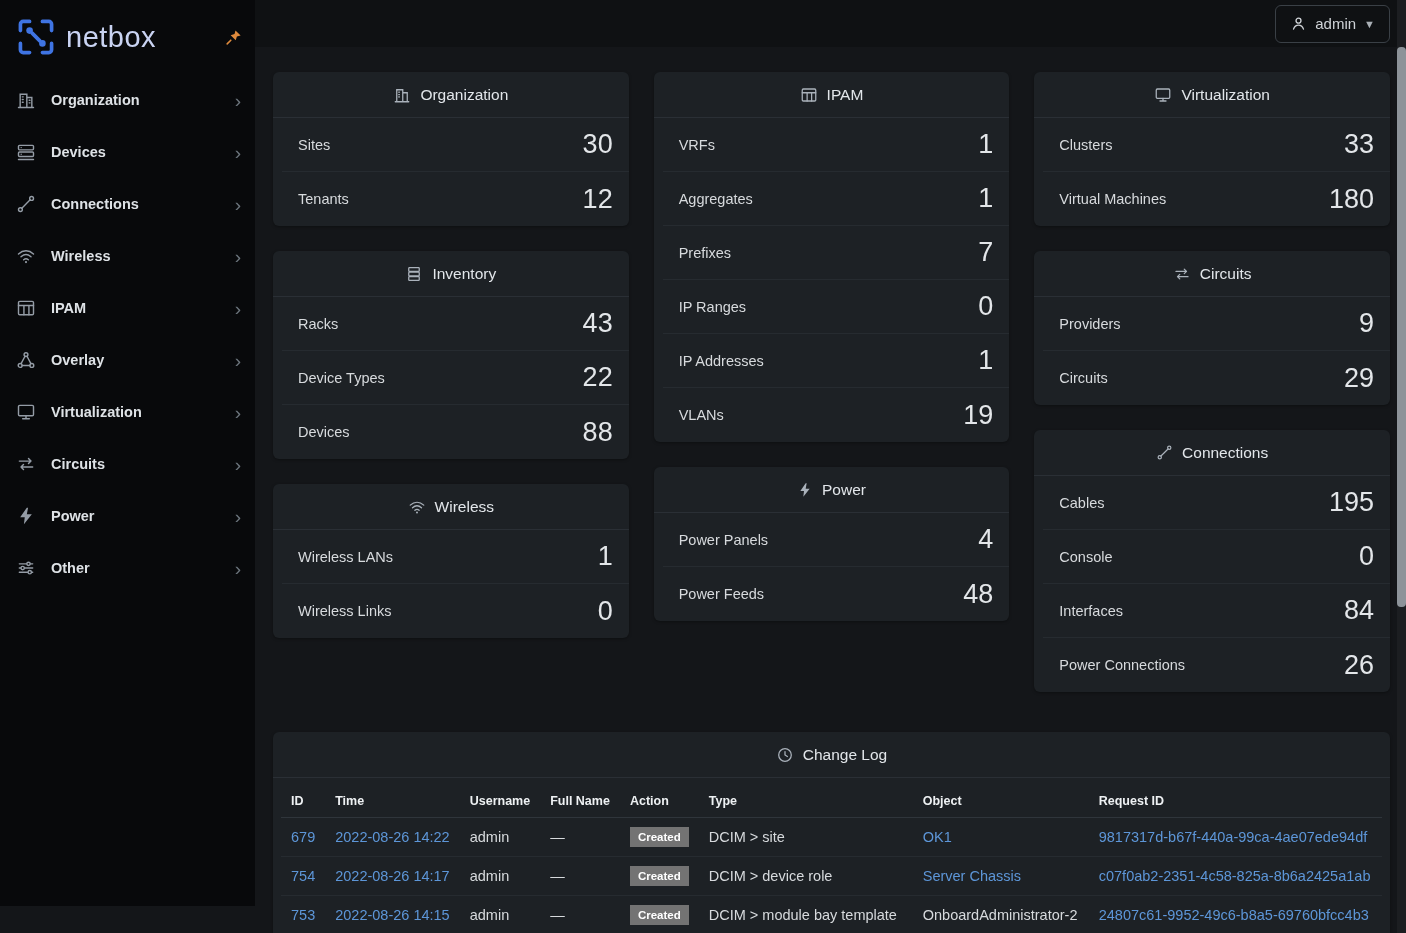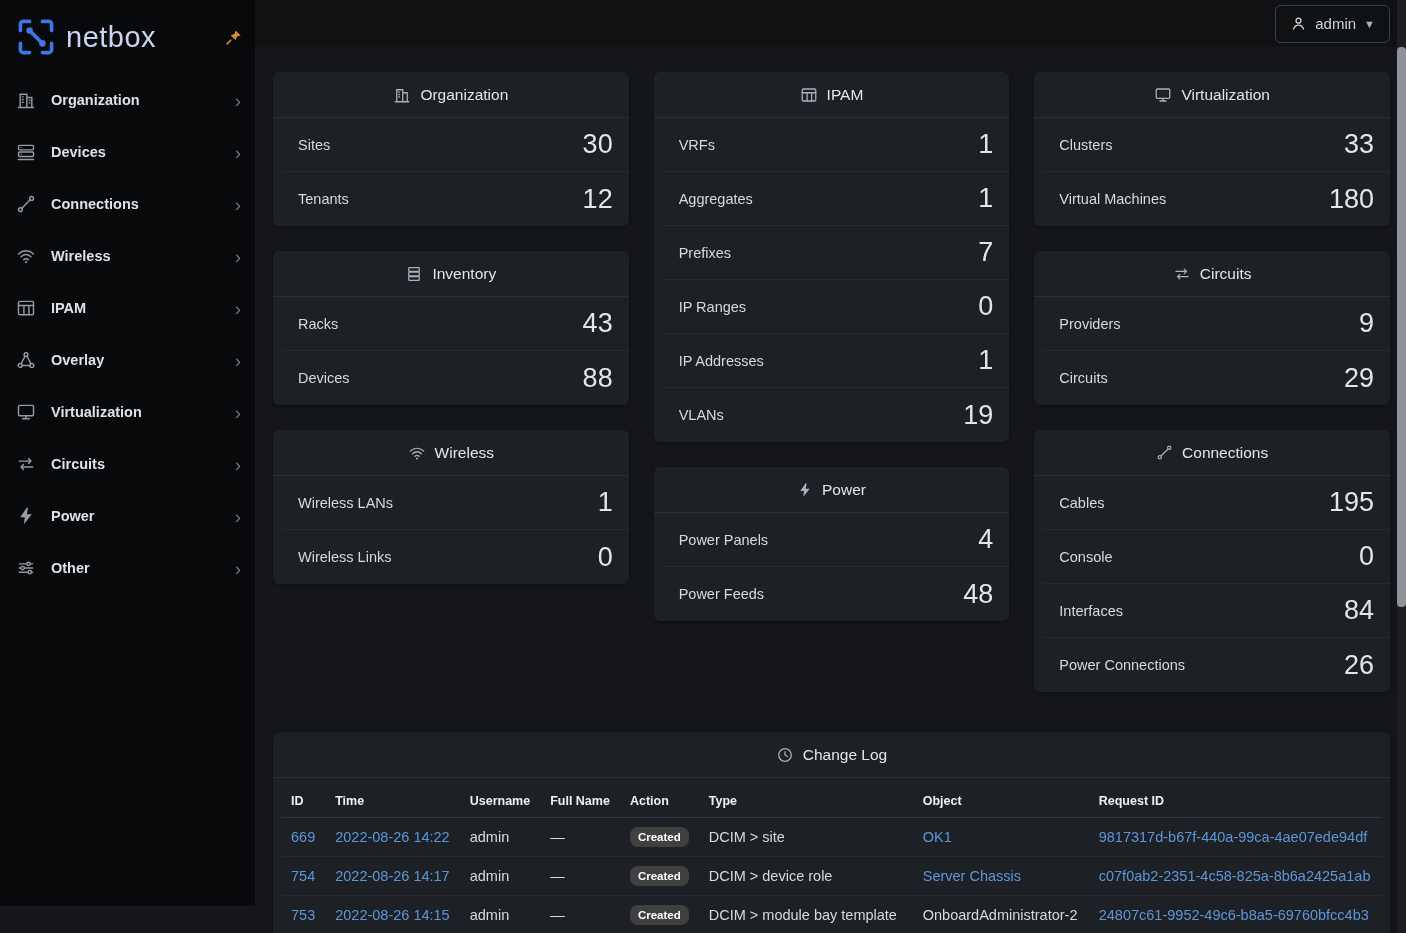--- a/index.html
+++ b/index.html
@@ -47,21 +47,21 @@
   .stat-value { font-size:27px; color:#e3e6e9; }
 
   
   .changelog { margin-top:40px; }
   .table-wrap { padding:6px 8px 4px; }
   table { width:100%; border-collapse:collapse; }
   th { text-align:left; font-size:12.5px; font-weight:700; color:#eef1f3; padding:10px 10px 9px; border-bottom:1px solid #2f353b; white-space:nowrap; }
   td { font-size:14.5px; padding:9px 10px; border-bottom:1px solid #262b30; white-space:nowrap; }
   tr:last-child td { border-bottom:none; }
   a.lnk { color:#5d96d8; text-decoration:none; cursor:pointer; }
-  .badge { display:inline-block; background:#404040; color:#fff; font-size:11.5px; font-weight:700; padding:4px 8px; border-radius:8px; }
+  .badge { display:inline-block; background:#737373; color:#fff; font-size:11.5px; font-weight:700; padding:4px 8px; border-radius:0; }
   .c-id{width:34px}.c-time{width:128px}.c-user{width:72px}.c-full{width:74px}.c-act{width:76px}.c-type{width:214px}.c-obj{width:176px}
 
   
   .scrollbar { position:fixed; top:0; right:0; width:9px; height:933px; background:#1c1e21; }
   .scroll-thumb { position:absolute; top:47px; left:0; width:9px; height:560px; background:#8d9399; border-radius:4px; cursor:grab; }
 
   svg { display:block; }
 </style>
 </head>
 <body>
@@ -237,20 +237,24 @@
                     <rect x="5" y="3.5" width="14" height="5" rx="1"></rect>
                     <rect x="5" y="9.5" width="14" height="5" rx="1"></rect>
                     <rect x="5" y="15.5" width="14" height="5" rx="1"></rect>
                   </svg>
                 </span>
               <span>Inventory</span>
             </div>
             <div class="stat-row">
               <span class="stat-label">Racks</span>
               <span class="stat-value">43</span>
+            </div>
+            <div class="stat-row">
+              <span class="stat-label">Device Types</span>
+              <span class="stat-value">22</span>
             </div>
             <div class="stat-row">
               <span class="stat-label">Devices</span>
               <span class="stat-value">88</span>
             </div>
           </section>
 
           <section class="card">
             <div class="card-header">
               <span class="hicon">
@@ -419,21 +423,21 @@
                 <th class="c-user">Username</th>
                 <th class="c-full">Full Name</th>
                 <th class="c-act">Action</th>
                 <th class="c-type">Type</th>
                 <th class="c-obj">Object</th>
                 <th>Request ID</th>
               </tr>
             </thead>
             <tbody>
               <tr>
-                <td><a class="lnk">669</a></td>
+                <td><a class="lnk">679</a></td>
                 <td><a class="lnk">2022-08-26 14:22</a></td>
                 <td>admin</td>
                 <td>—</td>
                 <td><span class="badge">Created</span></td>
                 <td>DCIM &gt; site</td>
                 <td><a class="lnk">OK1</a></td>
                 <td><a class="lnk">9817317d-b67f-440a-99ca-4ae07ede94df</a></td>
               </tr>
               <tr>
                 <td><a class="lnk">754</a></td>

